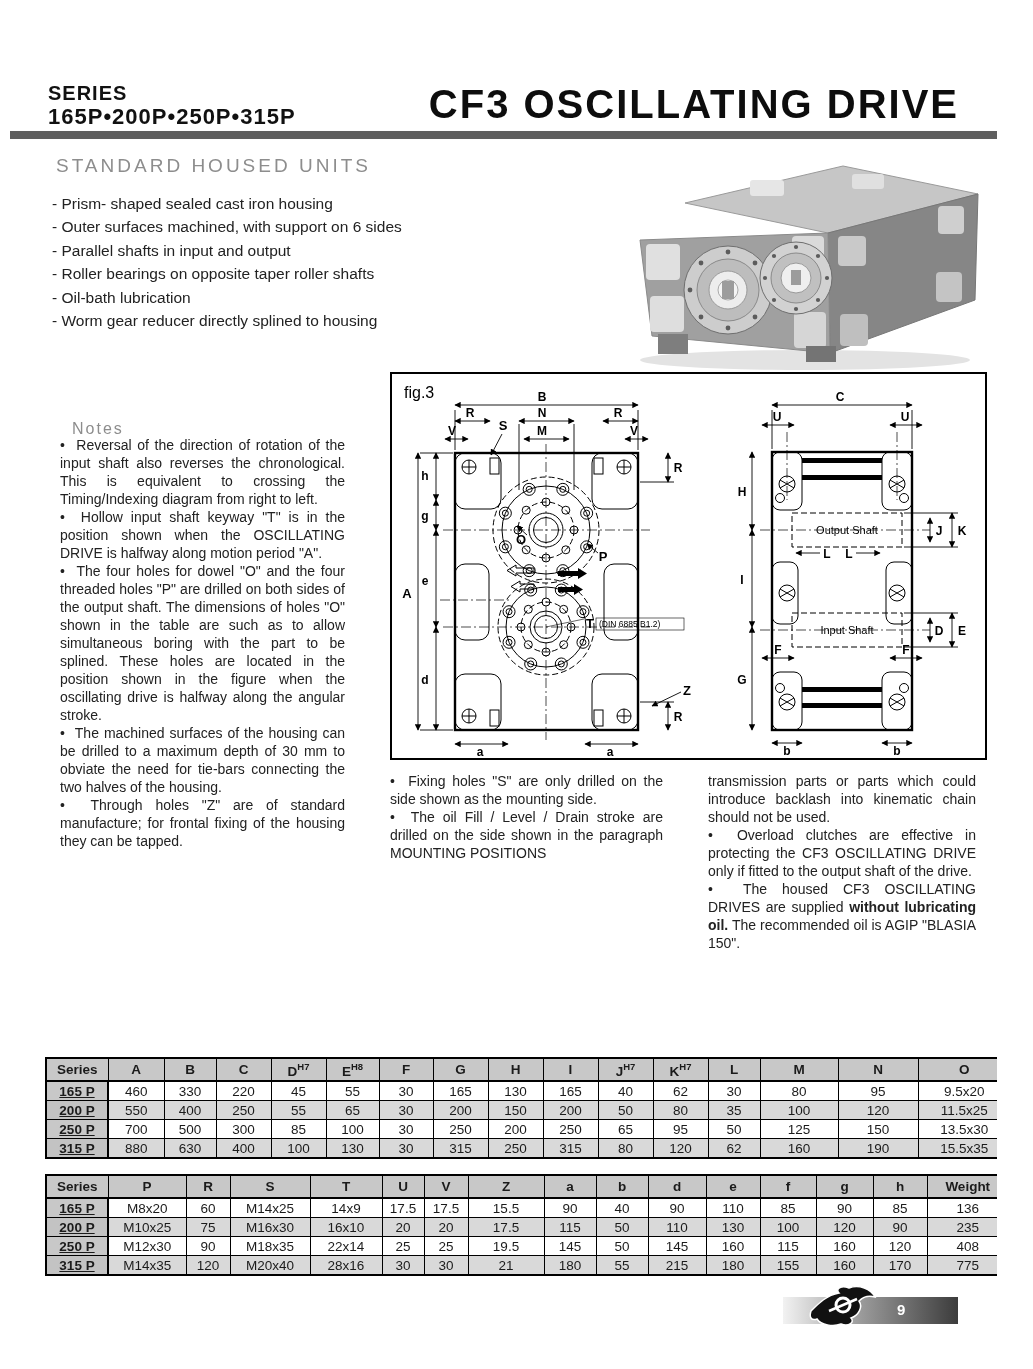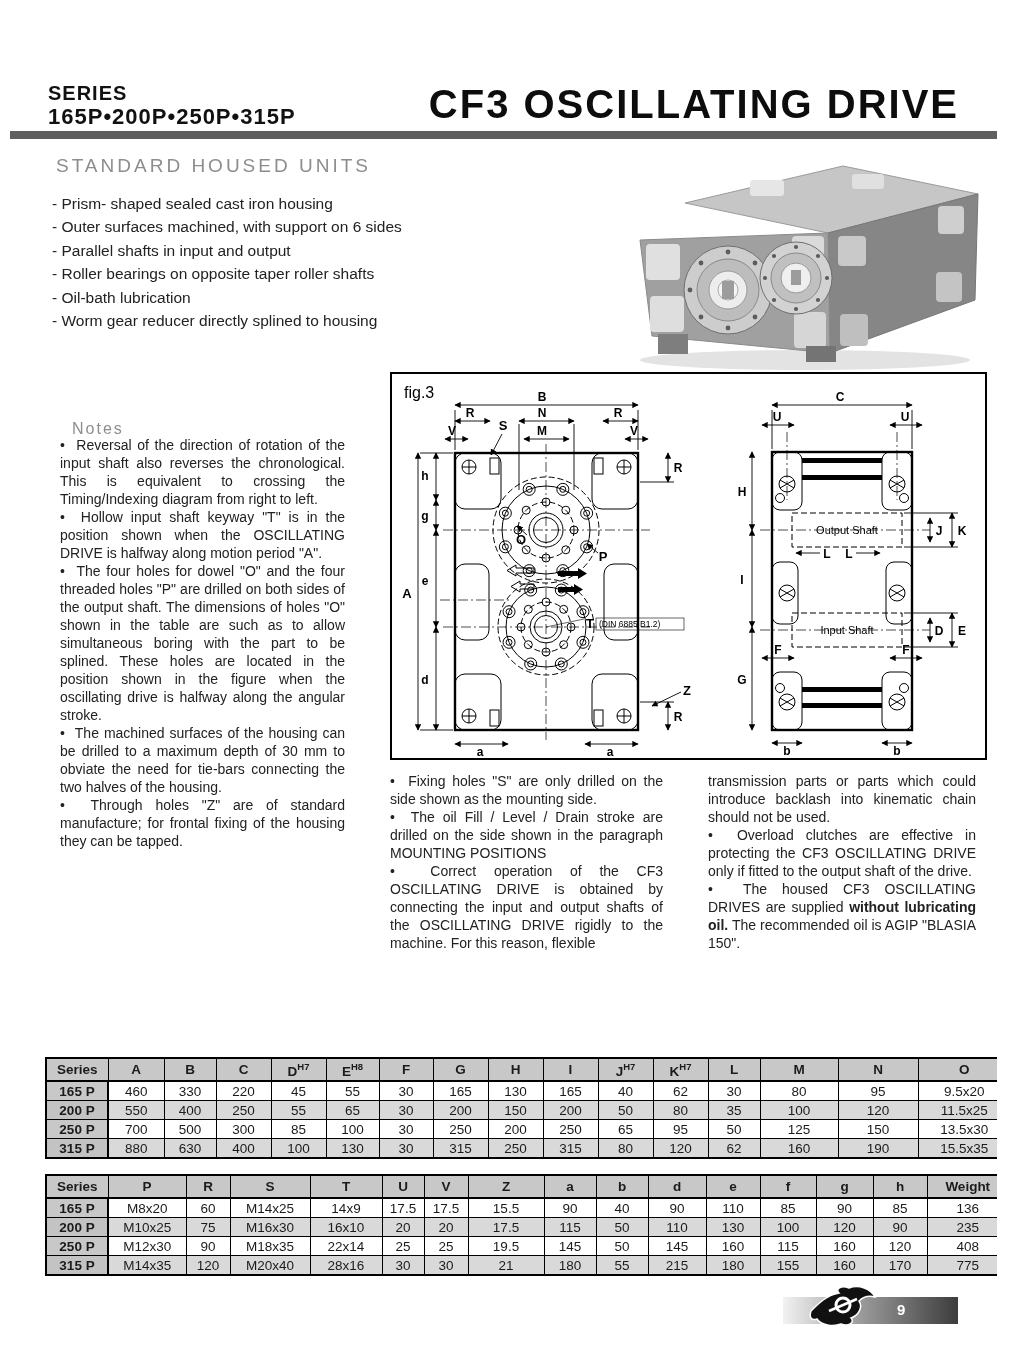--- a/index.html
+++ b/index.html
@@ -37,21 +37,21 @@
 
   
   .photo{left:600px;top:148px;width:410px;height:230px;}
 
   
   .dim-table{border-collapse:collapse;table-layout:fixed;width:965px;background:#fff;}
   .dim-table th,.dim-table td{border:1px solid #000;text-align:center;font-size:13.5px;
       padding:0 2px;height:18px;overflow:hidden;white-space:nowrap;}
   .dim-table thead th{background:#c8c8c8;font-weight:bold;height:21px;border-bottom:2px solid #000;}
   .dim-table thead th sup{font-size:9.5px;}
-  .dim-table th.series{background:#c8c8c8;font-weight:bold;border-right:2px solid #000;}
+  .dim-table th.series{background:#c8c8c8;font-weight:bold;border-right:2px solid #000;text-decoration:underline;}
   .dim-table tbody tr:nth-child(even) td{background:#d9d9d9;}
   .dim-table tbody tr:nth-child(even) th.series{background:#c3c3c3;}
   .t1{left:45px;top:1057px;}
   .t2{left:45px;top:1174px;}
   .dim-table{border:2px solid #000;}
 
   
   .footer-bar{left:783px;top:1297px;width:175px;height:27px;
       background:linear-gradient(to right,#f2f2f2 0%,#9a9a9a 45%,#3c3c3c 100%);}
   .page-number{left:897px;top:1301px;font-size:15px;font-weight:bold;color:#fff;}
@@ -418,21 +418,20 @@
       <text class="dl" x="516" y="282">F</text>
       <text class="dl" x="397" y="383">b</text>
       <text class="dl" x="507" y="383">b</text>
     </g>
   </svg>
   </div>
 
   <div class="abs col mid-col">
       <p class="para bullet">Fixing holes "S" are only drilled on the side shown as the mounting side.</p>
       <p class="para bullet">The oil Fill / Level / Drain stroke are drilled on the side shown in the paragraph MOUNTING POSITIONS</p>
-      <p class="para bullet">Correct operation of the CF3 OSCILLATING DRIVE is obtained by connecting the input and output shafts of the OSCILLATING DRIVE rigidly to the machine. For this reason, flexible</p>
     </div>
   <div class="abs col right-col">
       <p class="para">transmission parts or parts which could introduce backlash into kinematic chain should not be used.</p>
       <p class="para bullet">Overload clutches are effective in protecting the CF3 OSCILLATING DRIVE only if fitted to the output shaft of the drive.</p>
       <p class="para bullet"><span>The housed CF3 OSCILLATING DRIVES are supplied </span><span class="b">without lubricating oil.</span><span> The recommended oil is AGIP "BLASIA 150".</span></p>
     </div>
 
   <table id="table1" class="abs dim-table t1">
       <colgroup>
         <col style="width: 62px;">

